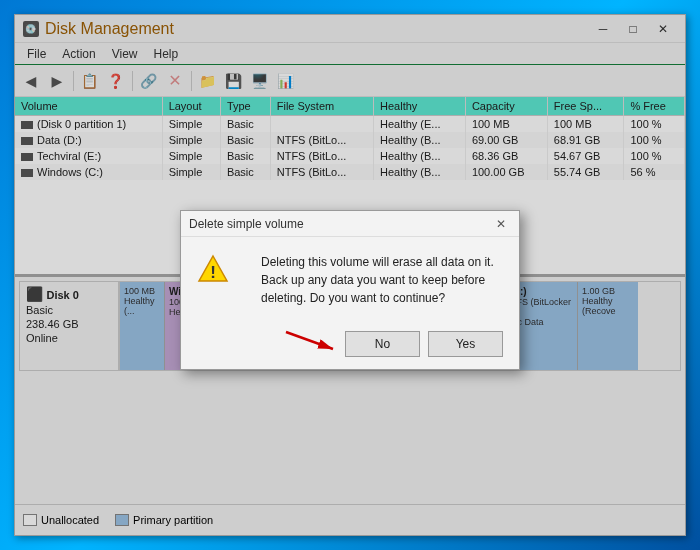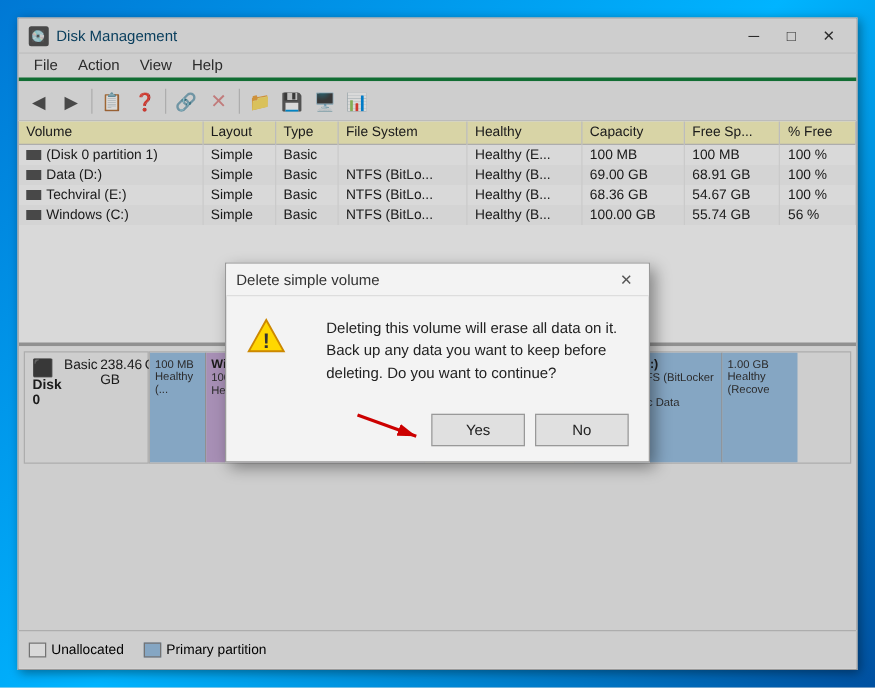--- a/index.html
+++ b/index.html
@@ -41,22 +41,22 @@
       background: #555;
       border-radius: 2px;
       display: flex;
       align-items: center;
       justify-content: center;
       color: white;
       font-size: 9px;
     }
     .title-bar-text {
       flex: 1;
-      font-size: 12px;
-      color: #0c4a6e;
+      font-size: 16px;
+      color: #a16207;
     }
     .title-bar-controls {
       display: flex;
       gap: 2px;
     }
     .title-btn {
       width: 28px;
       height: 20px;
       background: transparent;
       border: none;
@@ -65,22 +65,23 @@
       color: #333;
       display: flex;
       align-items: center;
       justify-content: center;
     }
 
     .menu-bar {
       background: #f3f3f3;
       height: 22px;
       display: flex;
+      align-items: center;
       padding: 0 4px;
-      border-bottom: 3px solid #15803d;
+      border-bottom: 1px solid #15803d;
       flex-shrink: 0;
     }
     .menu-item {
       padding: 2px 8px;
       cursor: pointer;
       color: #333;
       font-size: 12px;
     }
 
     .toolbar {
@@ -127,21 +128,21 @@
       background: white;
       border-bottom: 3px solid #aaa;
     }
 
     table {
       width: 100%;
       border-collapse: collapse;
       font-size: 11px;
     }
     thead tr {
-      background: #fef9c3;
+      background: #5eead4;
       border-bottom: 1px solid #ccc;
     }
     th {
       text-align: left;
       padding: 3px 6px;
       font-weight: normal;
       border-right: 1px solid #ddd;
       white-space: nowrap;
       cursor: pointer;
       user-select: none;
@@ -170,21 +171,21 @@
     }
     .disk-info {
       width: 100px;
       flex-shrink: 0;
       padding: 4px 6px;
       font-size: 11px;
       color: #222;
       border: 1px solid #ccc;
       background: #f3f3f3;
       display: flex;
-      flex-direction: row;
+      flex-direction: column;
       gap: 2px;
     }
     .disk-info .disk-name { font-weight: bold; font-size: 11px; }
     .disk-partitions {
       flex: 1;
       display: flex;
       border: 1px solid #ccc;
       overflow: hidden;
     }
     .partition {
@@ -471,19 +472,19 @@
 
         <div style="position:relative; display:flex; align-items:center; gap:8px;">
           <svg width="60" height="28" style="position:absolute; right:162px; top:-4px;">
             <defs>
               <marker id="arrowhead" markerWidth="6" markerHeight="4" refX="6" refY="2" orient="auto">
                 <polygon points="0 0, 6 2, 0 4" fill="#cc0000"></polygon>
               </marker>
             </defs>
             <line x1="5" y1="5" x2="52" y2="22" stroke="#cc0000" stroke-width="2.5" marker-end="url(#arrowhead)"></line>
           </svg>
+          <button class="modal-btn">No</button>
           <button class="modal-btn primary">Yes</button>
-          <button class="modal-btn">No</button>
         </div>
       </div>
     </div>
   </div>
 </div>
 
 </body></html>

